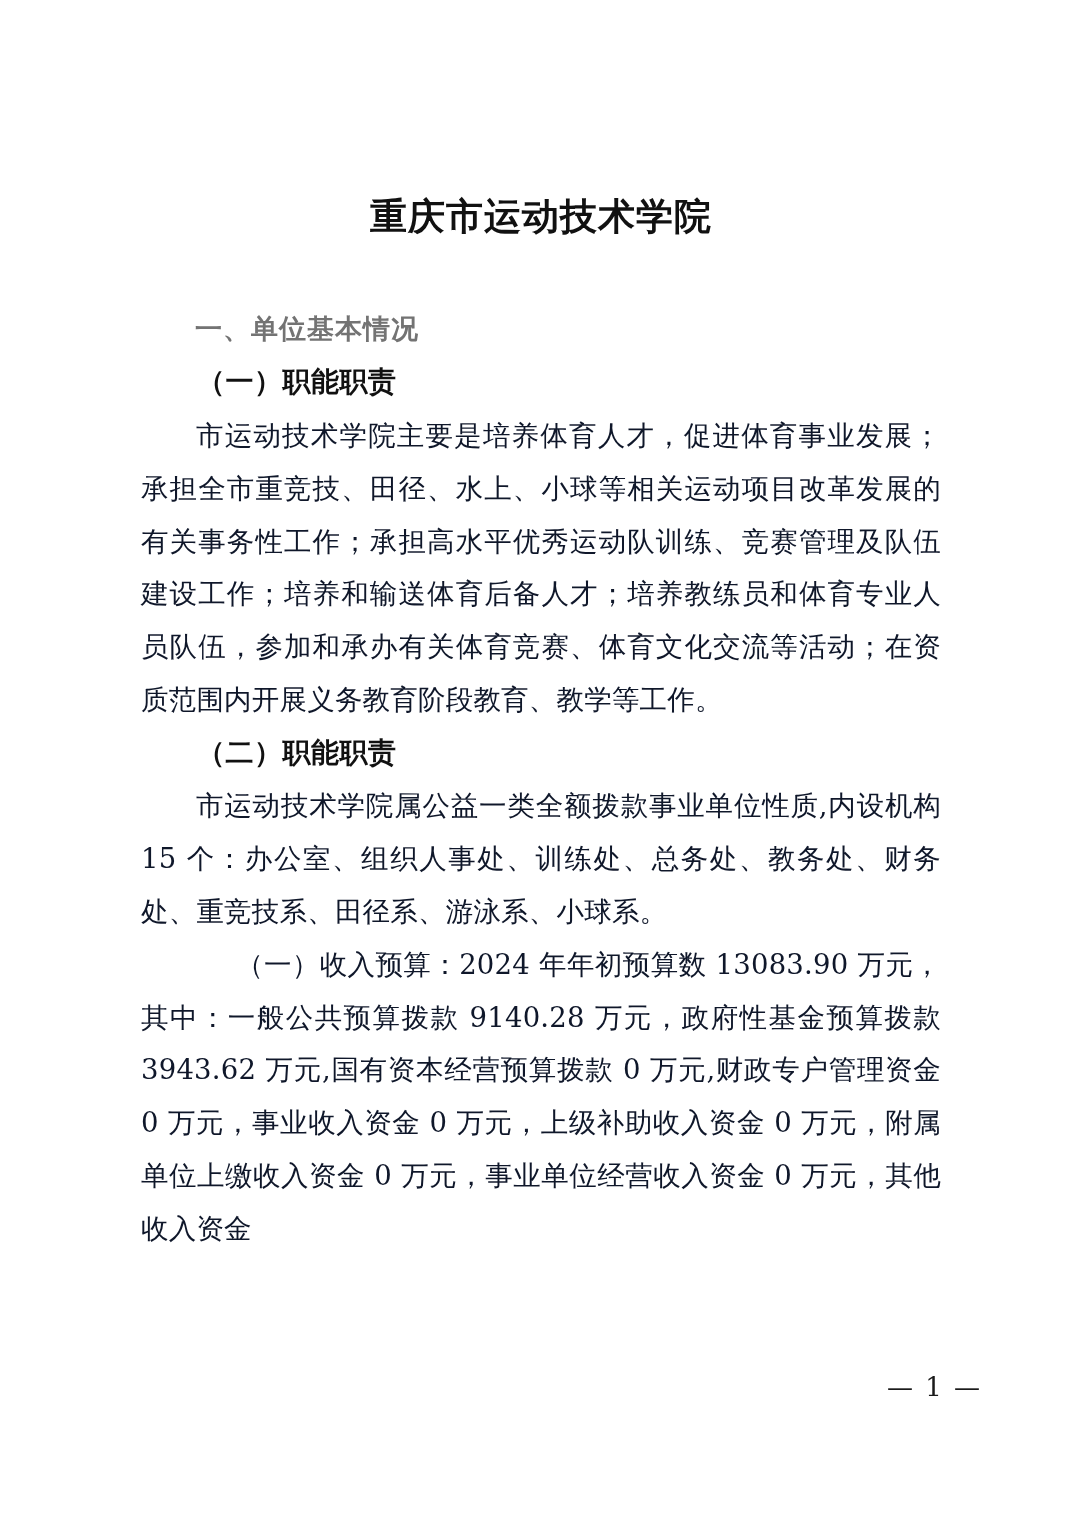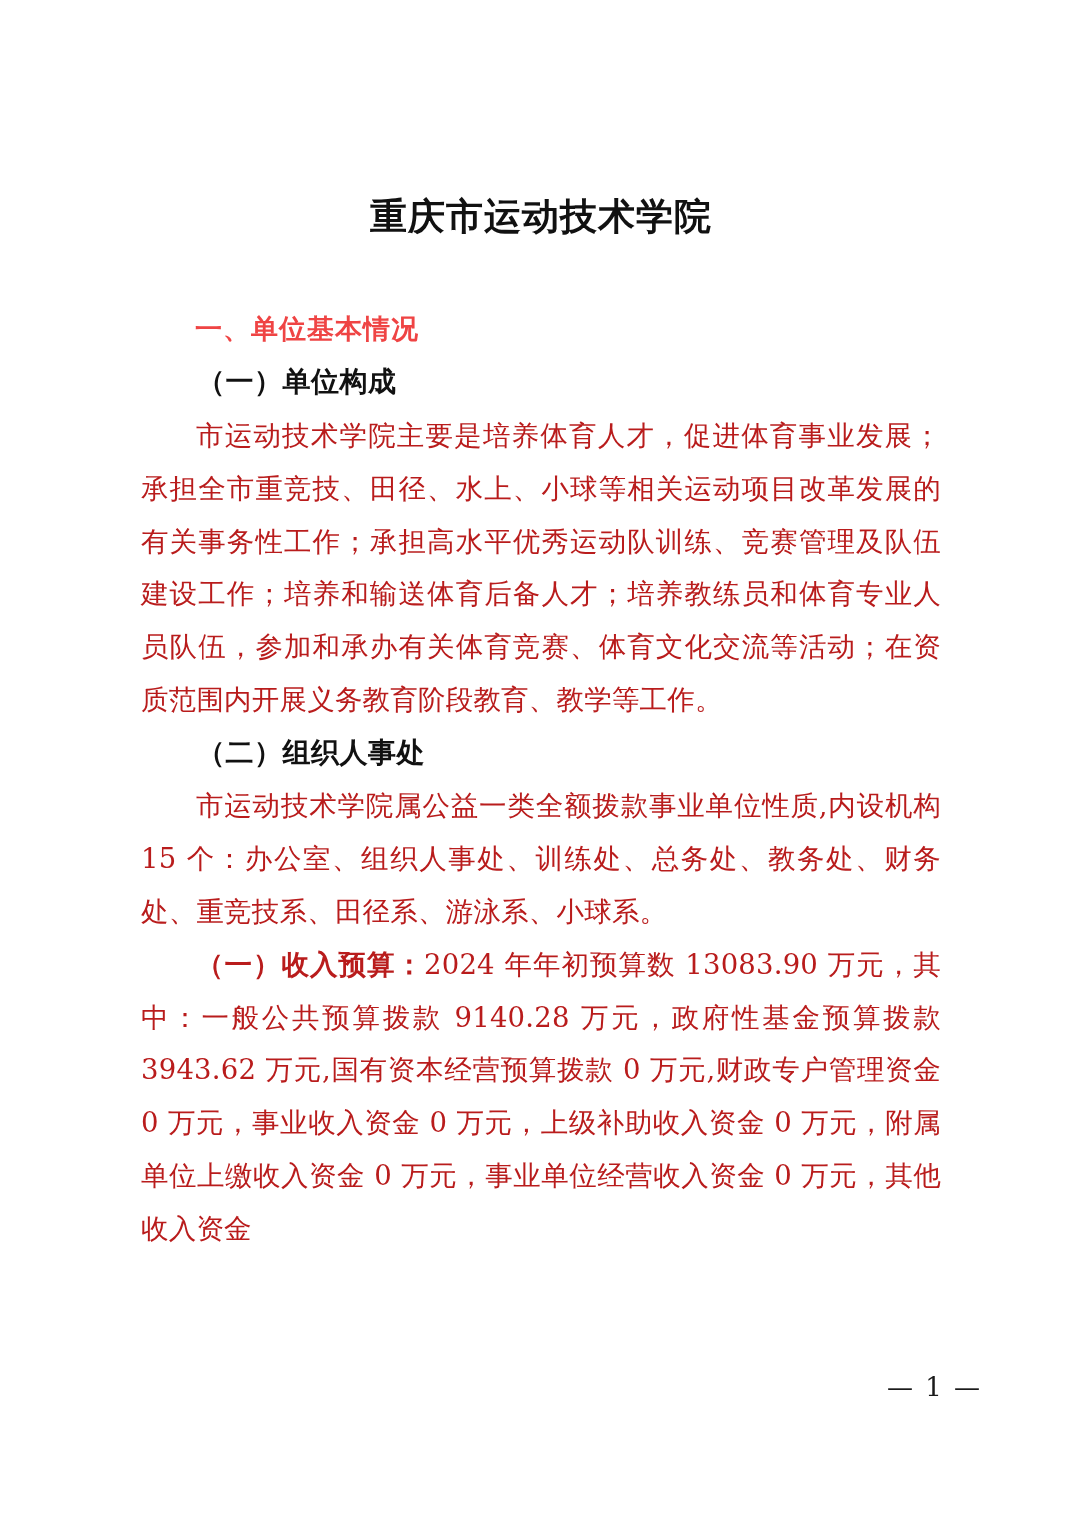--- a/index.html
+++ b/index.html
@@ -43,47 +43,48 @@
     margin: 0 auto;
     margin-top: 58px;
     width: 800px;
   }
   p.para {
     margin: 0 0 0 0;
     font-size: 27.5px;
     line-height: 1.92;
     text-align: justify;
     text-justify: inter-ideograph;
-    color: #b91c1c;
+    color: #0f172a;
     letter-spacing: 0.2px;
   }
   p.indent {
     text-indent: 2em;
   }
   .heading-1 {
     font-weight: bold;
     font-family: "DejaVu Sans", "Liberation Sans", sans-serif;
     font-size: 27px;
     line-height: 1.92;
     text-indent: 2em;
     letter-spacing: 1px;
     margin: 0;
-    color: #ef4444;
+    color: #737373;
   }
   .heading-2 {
     font-weight: bold;
     font-size: 28px;
     line-height: 1.92;
     text-indent: 2em;
     margin: 0;
     color: #111;
     letter-spacing: 0.5px;
   }
   .inline-bold {
-    font-weight: bold;
+    font-weight: normal;
+    margin-left: 40px;
   }
   .footer {
     position: absolute;
     bottom: 118px;
     right: 96px;
     font-size: 26px;
     letter-spacing: 2px;
     color: #1a1a1a;
   }
 </style>
@@ -93,25 +94,25 @@
 <div class="page">
 
   <div class="title-block">
     <span class="title-line">重庆市运动技术学院</span>
   </div>
 
   <div class="content">
 
     <p class="heading-1">一、单位基本情况</p>
 
-    <p class="heading-2">（一）单位构成</p>
+    <p class="heading-2">（一）职能职责</p>
 
     <p class="para indent">市运动技术学院主要是培养体育人才，促进体育事业发展；承担全市重竞技、田径、水上、小球等相关运动项目改革发展的有关事务性工作；承担高水平优秀运动队训练、竞赛管理及队伍建设工作；培养和输送体育后备人才；培养教练员和体育专业人员队伍，参加和承办有关体育竞赛、体育文化交流等活动；在资质范围内开展义务教育阶段教育、教学等工作。</p>
 
-    <p class="heading-2">（二）组织人事处</p>
+    <p class="heading-2">（二）职能职责</p>
 
     <p class="para indent">市运动技术学院属公益一类全额拨款事业单位性质,内设机构 15 个：办公室、组织人事处、训练处、总务处、教务处、财务处、重竞技系、田径系、游泳系、小球系。</p>
 
 
     <p class="para indent"><span class="inline-bold">（一）收入预算：</span><span>2024 年年初预算数 13083.90 万元，其中：一般公共预算拨款 9140.28 万元，政府性基金预算拨款 3943.62 万元,国有资本经营预算拨款 0 万元,财政专户管理资金 0 万元，事业收入资金 0 万元，上级补助收入资金 0 万元，附属单位上缴收入资金 0 万元，事业单位经营收入资金 0 万元，其他收入资金</span></p>
 
   </div>
 
   <div class="footer">— 1 —</div>
 

